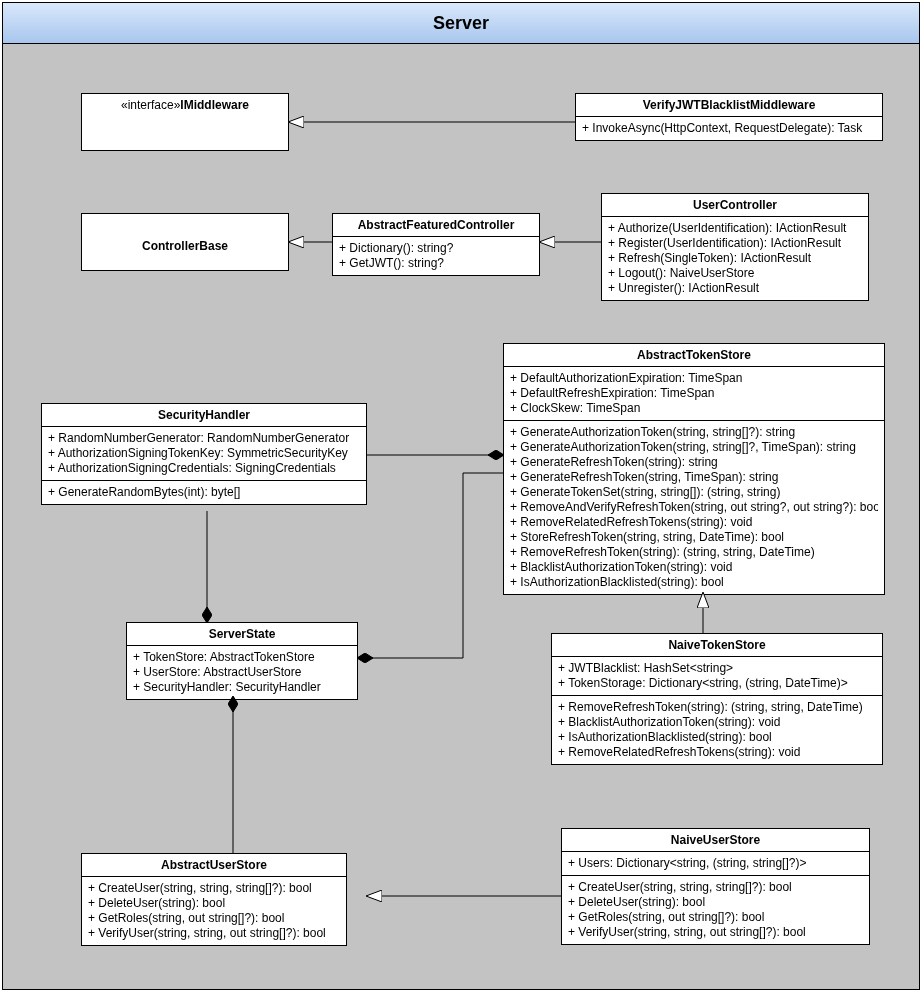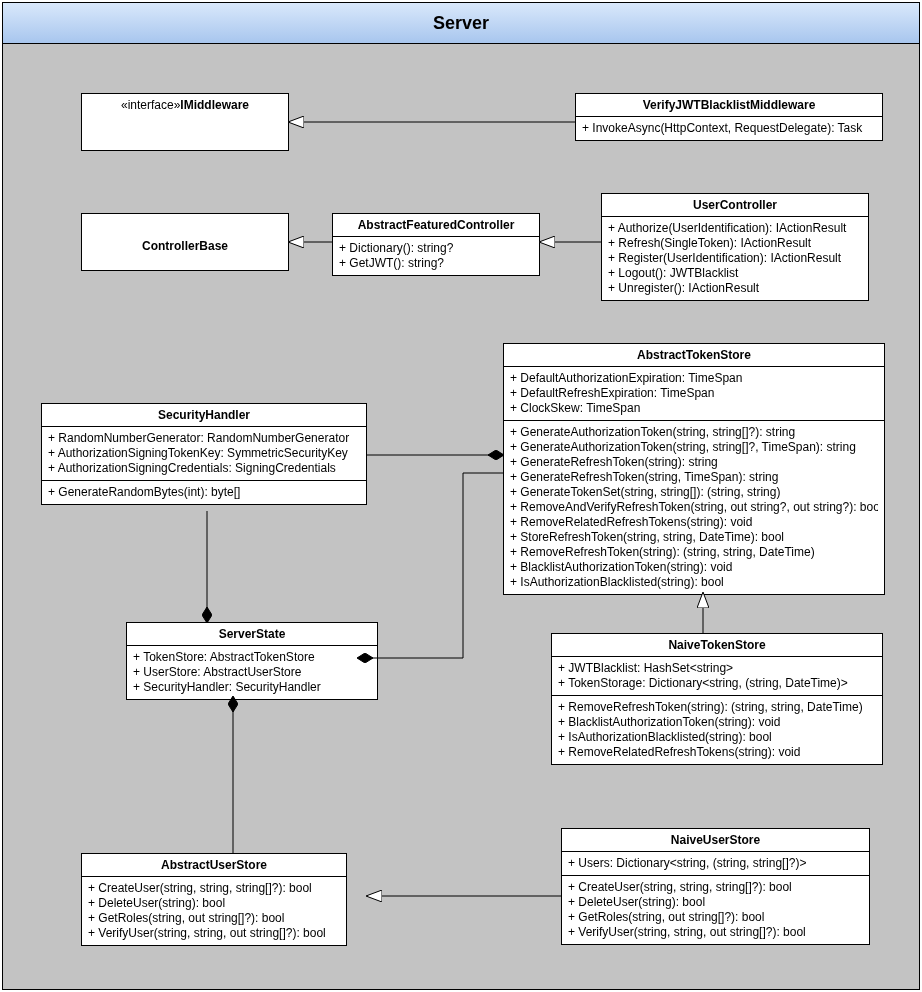--- a/index.html
+++ b/index.html
@@ -46,23 +46,23 @@
       <div class="sec">
         <div class="row">+ Dictionary(): string?</div>
         <div class="row">+ GetJWT(): string?</div>
       </div>
     </div>
 
     <div class="box" style="left:598px;top:190px;width:268px">
       <div class="hdr"><span>UserController</span></div>
       <div class="sec">
         <div class="row">+ Authorize(UserIdentification): IActionResult</div>
+        <div class="row">+ Register(UserIdentification): IActionResult</div>
         <div class="row">+ Refresh(SingleToken): IActionResult</div>
-        <div class="row">+ Register(UserIdentification): IActionResult</div>
-        <div class="row">+ Logout(): JWTBlacklist</div>
+        <div class="row">+ Logout(): NaiveUserStore</div>
         <div class="row">+ Unregister(): IActionResult</div>
       </div>
     </div>
 
     <div class="box" style="left:38px;top:400px;width:326px">
       <div class="hdr"><span>SecurityHandler</span></div>
       <div class="sec">
         <div class="row">+ RandomNumberGenerator: RandomNumberGenerator</div>
         <div class="row">+ AuthorizationSigningTokenKey: SymmetricSecurityKey</div>
         <div class="row">+ AuthorizationSigningCredentials: SigningCredentials</div>
@@ -87,21 +87,21 @@
         <div class="row">+ GenerateTokenSet(string, string[]): (string, string)</div>
         <div class="row">+ RemoveAndVerifyRefreshToken(string, out string?, out string?): bool</div>
         <div class="row">+ RemoveRelatedRefreshTokens(string): void</div>
         <div class="row">+ StoreRefreshToken(string, string, DateTime): bool</div>
         <div class="row">+ RemoveRefreshToken(string): (string, string, DateTime)</div>
         <div class="row">+ BlacklistAuthorizationToken(string): void</div>
         <div class="row">+ IsAuthorizationBlacklisted(string): bool</div>
       </div>
     </div>
 
-    <div class="box" style="left:123px;top:619px;width:252px">
+    <div class="box" style="left:123px;top:619px;width:232px">
       <div class="hdr"><span>ServerState</span></div>
       <div class="sec">
         <div class="row">+ TokenStore: AbstractTokenStore</div>
         <div class="row">+ UserStore: AbstractUserStore</div>
         <div class="row">+ SecurityHandler: SecurityHandler</div>
       </div>
     </div>
 
     <div class="box" style="left:548px;top:630px;width:332px">
       <div class="hdr"><span>NaiveTokenStore</span></div>

